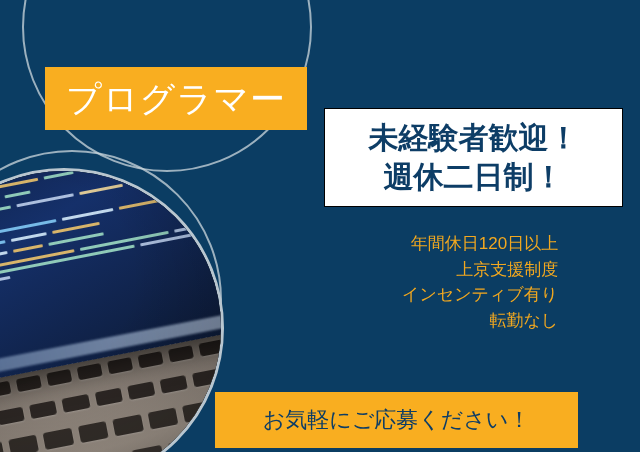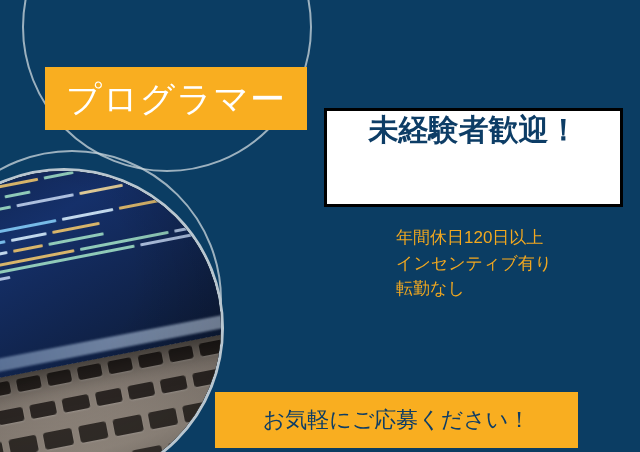--- a/index.html
+++ b/index.html
@@ -145,25 +145,26 @@
   }
 
   
   .headline-box {
     position: absolute;
     left: 324px;
     top: 108px;
     width: 299px;
     height: 99px;
     background: #ffffff;
-    border: 3px solid #000000;
+    border: 1px solid #000000;
     box-sizing: border-box;
     display: flex;
     flex-direction: column;
     align-items: center;
+    justify-content: center;
   }
   .headline-box div {
     color: #0d3d66;
     font-size: 30px;
     line-height: 1.28;
     font-weight: 700;
     white-space: nowrap;
   }
 
   
@@ -175,21 +176,21 @@
     flex-direction: column;
     gap: 7px;
   }
   .benefits li {
     color: #f2a81f;
     font-size: 17px;
     line-height: 1.1;
     list-style: none;
     white-space: nowrap;
   }
-  ul.benefits { margin: 3px; padding: 0; }
+  ul.benefits { margin: 9px; padding: 0; align-items: flex-end; }
 
   
   .cta {
     position: absolute;
     left: 215px;
     top: 392px;
     width: 363px;
     height: 56px;
     background: #f9ae20;
     display: flex;
@@ -276,24 +277,26 @@
       <div class="photo-vign"></div>
     </div>
   </div>
 
   <div class="title-tag">
     <span>プログラマー</span>
   </div>
 
   <div class="headline-box">
     <div>未経験者歓迎！</div>
+    <div>週休二日制！</div>
   </div>
 
   <ul class="benefits">
     <li>年間休日120日以上</li>
+    <li>上京支援制度</li>
     <li>インセンティブ有り</li>
     <li>転勤なし</li>
   </ul>
 
   <div class="cta">
     <span>お気軽にご応募ください！</span>
   </div>
 
 </div>
 

